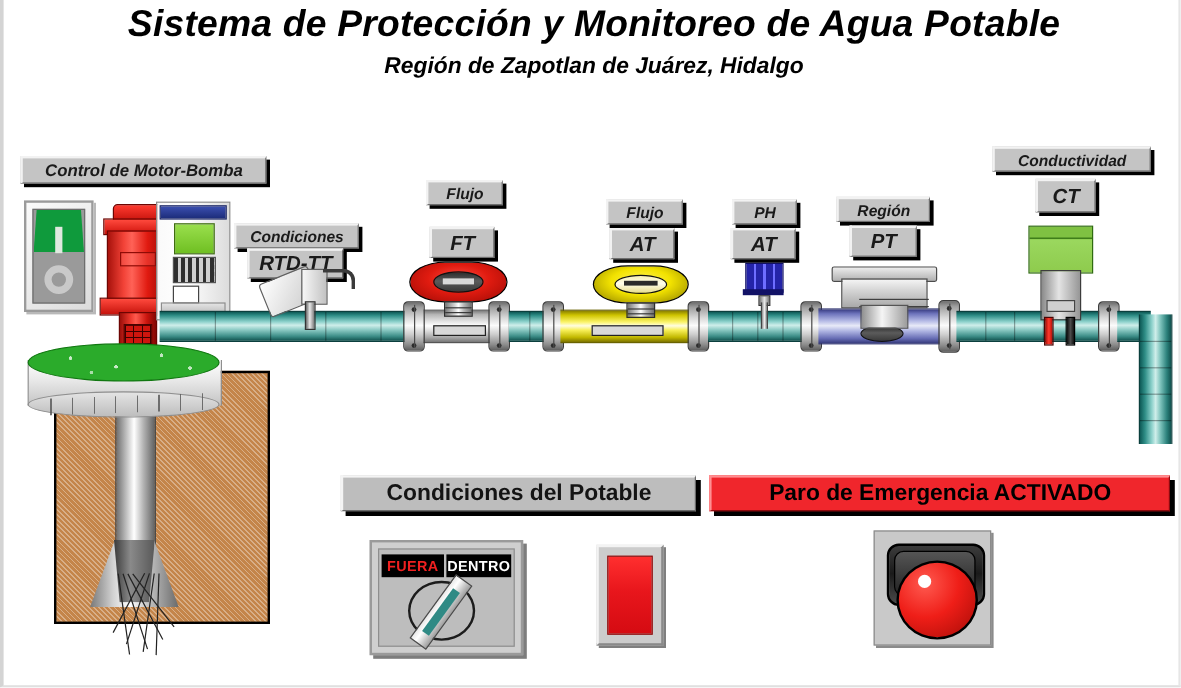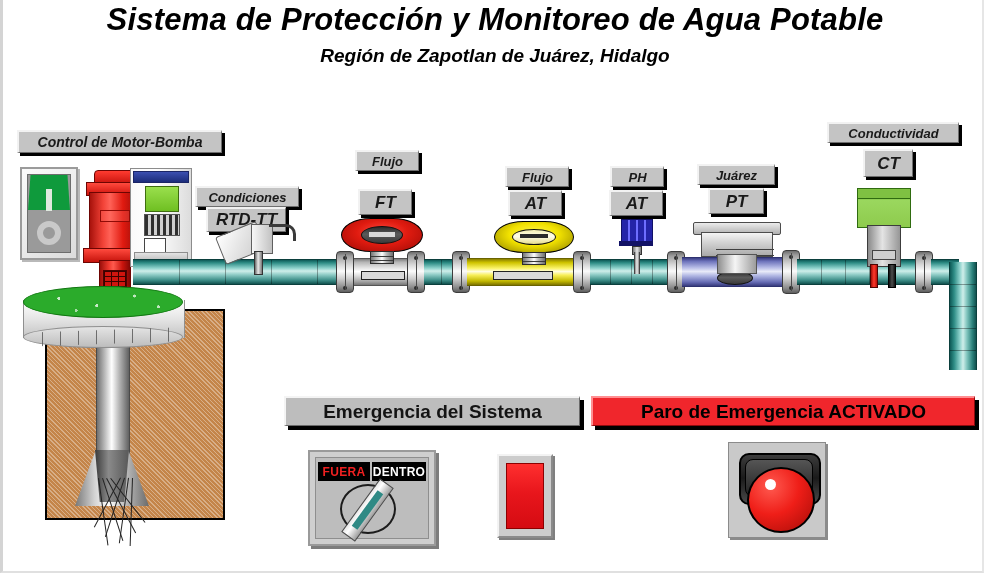--- a/index.html
+++ b/index.html
@@ -486,21 +486,21 @@
 
   <div class="plate t13" style="left:607px;top:166px;width:54px;height:21px;">PH</div>
   <div class="plate tagbox t17" style="left:606px;top:190px;width:54px;height:26px;">AT</div>
   <div id="ph-sensor">
     <div class="trid"></div>
     <div class="pbase"></div>
     <div class="pnut"></div>
     <div class="pstem"></div>
   </div>
 
-  <div class="plate t13" style="left:694px;top:164px;width:78px;height:21px;">Juárez</div>
+  <div class="plate t13" style="left:694px;top:164px;width:78px;height:21px;">Región</div>
   <div class="plate tagbox t17" style="left:705px;top:188px;width:56px;height:26px;">PT</div>
   <div id="pt-sensor">
     <div class="cap"></div>
     <div class="body">
       <div class="l1"></div>
         <div class="l2"></div>
     </div>
     <div class="neckp"></div>
   </div>
 
@@ -527,21 +527,21 @@
 
   <div class="ray" style="left:108px;top:478px;width:56px;transform:rotate(52deg);"></div>
   <div class="ray" style="left:104px;top:478px;width:62px;transform:rotate(62deg);"></div>
   <div class="ray" style="left:100px;top:478px;width:66px;transform:rotate(72deg);"></div>
   <div class="ray" style="left:96px;top:478px;width:68px;transform:rotate(82deg);"></div>
   <div class="ray" style="left:118px;top:478px;width:56px;transform:rotate(118deg);"></div>
   <div class="ray" style="left:122px;top:478px;width:62px;transform:rotate(108deg);"></div>
   <div class="ray" style="left:126px;top:478px;width:66px;transform:rotate(98deg);"></div>
   <div class="ray" style="left:130px;top:478px;width:68px;transform:rotate(92deg);"></div>
 
-  <div id="cond-banner">Emergencia del Sistema</div>
+  <div id="cond-banner">Condiciones del Potable</div>
   <div id="selector">
     <div class="face"></div>
     <div class="seltag" id="sel-out">FUERA</div>
     <div class="seltag" id="sel-in">DENTRO</div>
     <div class="dial"></div>
     <div class="lever">
       <div class="lever-in"></div>
     </div>
   </div>
 

